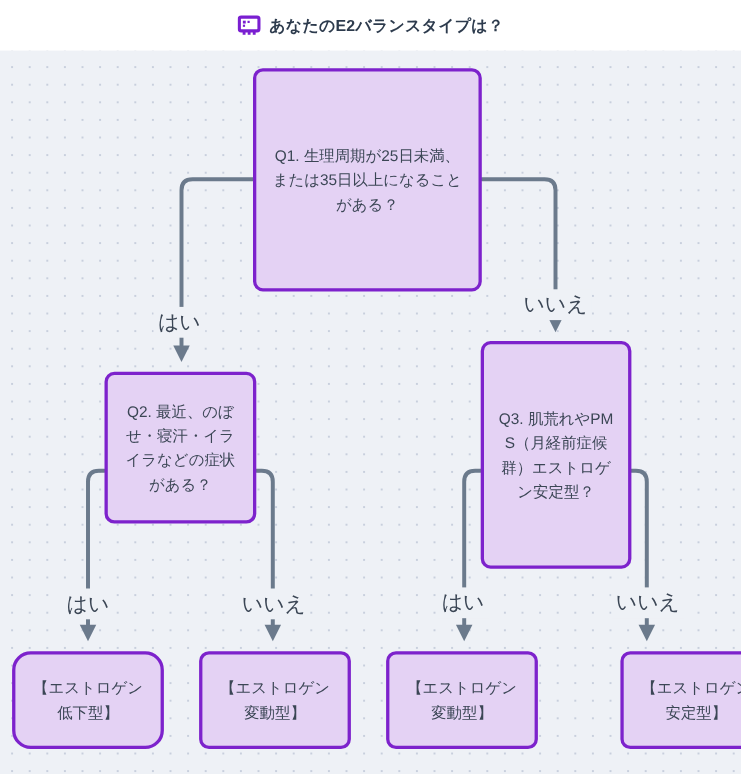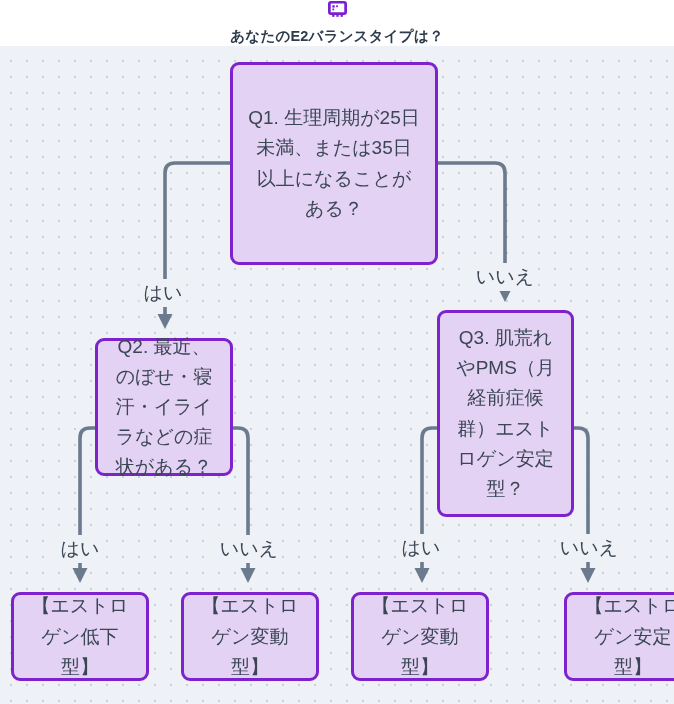--- a/index.html
+++ b/index.html
@@ -2,21 +2,21 @@
 <html><head>
 <meta charset="utf-8">
 <style>
   * { margin: 0; padding: 0; box-sizing: border-box; }
   html, body { width: 674px; height: 704px; background: #ffffff; overflow: hidden; }
   body { font-family: "Liberation Sans", "DejaVu Sans", sans-serif; position: relative; }
 
   
   .header {
     position: absolute; left: 0; top: 0; width: 674px; height: 46px;
-    background: #ffffff; display: flex; align-items: center; justify-content: center; gap: 8px; flex-direction: column;
+    background: #ffffff; display: flex; align-items: center; justify-content: center; gap: 8px;
   }
   .header .title {
     font-size: 14.5px; font-weight: 700; color: #2d3b4d; letter-spacing: 0.2px;
   }
   .board-icon { width: 21px; height: 21px; display: block; }
 
   
   .canvas {
     position: absolute; left: 0; top: 46px; width: 674px; height: 658px;
     background-color: #eef1f6;
@@ -32,28 +32,28 @@
 
   
   .node {
     position: absolute;
     background: #e4d2f4;
     border: 3px solid #7d22cc;
     border-radius: 9px;
     display: flex; align-items: center; justify-content: center;
     text-align: center;
     color: #3b4655;
-    font-size: 19px; font-weight: 500; line-height: 1.58;
+    font-size: 14px; font-weight: 500; line-height: 1.58;
     padding: 6px 10px;
     word-break: break-all;
   }
   .node-q1 { left: 230px; top: 62px;  width: 208px; height: 203px; padding: 6px 14px; }
   .node-q2 { left: 95px;  top: 338px; width: 138px; height: 138px; }
   .node-q3 { left: 437px; top: 310px; width: 137px; height: 207px; }
-  .node-r1 { left: 11px;  top: 592px; width: 138px; height: 89px; }
+  .node-r1 { left: 11px;  top: 592px; width: 138px; height: 89px; border-radius: 17px; }
   .node-r2 { left: 181px; top: 592px; width: 138px; height: 89px; }
   .node-r3 { left: 351px; top: 592px; width: 138px; height: 89px; }
   .node-r4 { left: 521px; top: 592px; width: 138px; height: 89px; margin-left: 43px; }
 
   
   .edge-label {
     position: absolute;
     transform: translate(-50%, -50%);
     background: #eef1f6;
     color: #3b4655;

